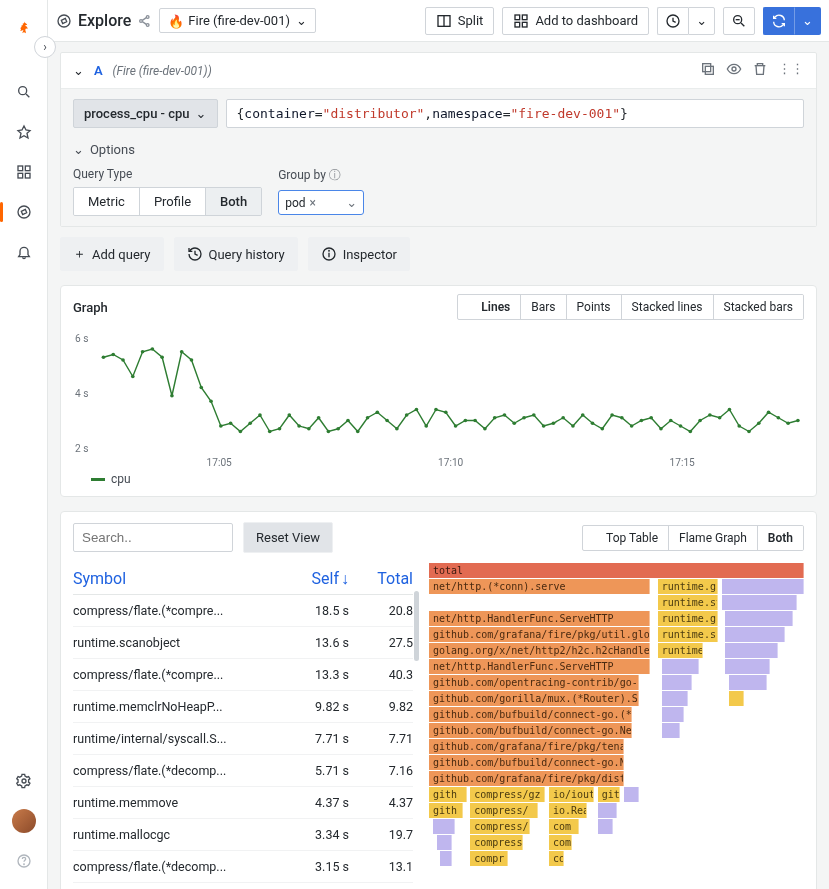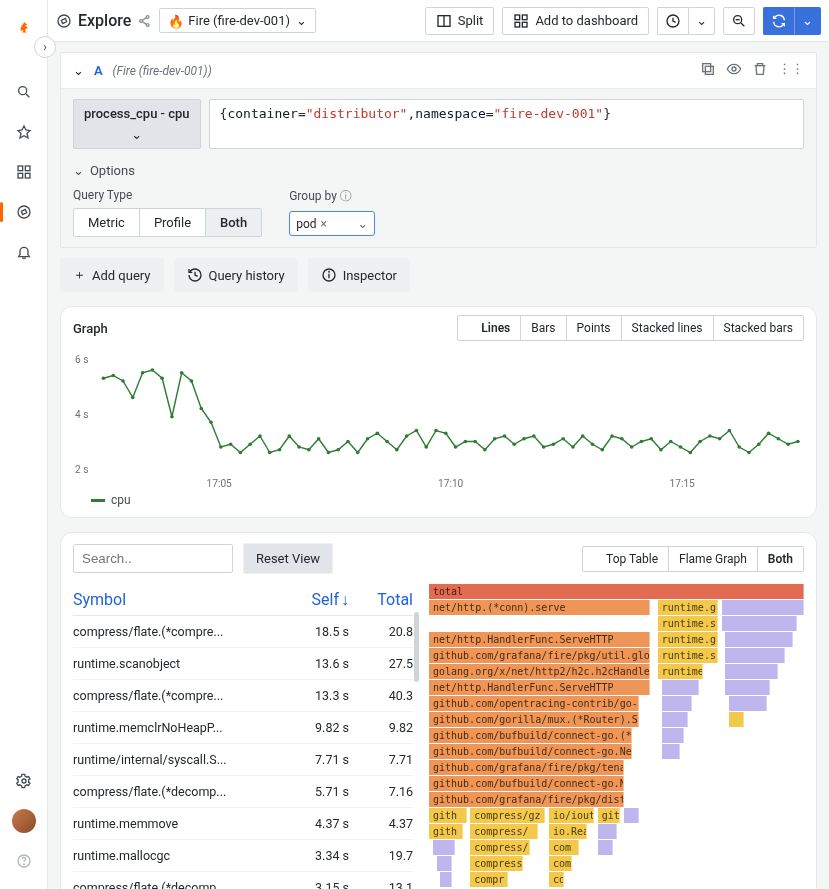--- a/index.html
+++ b/index.html
@@ -31,43 +31,43 @@
 
 .query-card { background:#fff; border:1px solid #e4e7e7; border-radius:2px; padding:0; margin-bottom:6px;}
 .query-head { display:flex; align-items:center; padding:8px 12px; gap:10px;}
 .query-letter { color:#1f62e0; font-weight:600; }
 .query-sub { color:#6c737b; font-style:italic; font-size:12px;}
 .query-head-actions { margin-left:auto; display:flex; gap:10px; color:#6c737b;}
 .query-head-actions span { cursor:pointer; }
 
 .query-body { background:#f4f5f5; padding:10px 12px; border-top:1px solid #e9ecec; }
 .query-row { display:flex; gap:8px; align-items:stretch; }
-.profile-sel { background:#e1e4e8; border:1px solid #cfd4d9; border-radius:2px; padding:6px 10px; display:flex; align-items:center; gap:6px; cursor:pointer; font-weight:500;flex-direction:column;}
+.profile-sel { background:#e1e4e8; border:1px solid #cfd4d9; border-radius:2px; padding:6px 10px; display:flex; align-items:center; gap:6px; cursor:pointer; font-weight:500;}
 .query-input { flex:1; background:#fff; border:1px solid #cfd4d9; border-radius:2px; padding:6px 10px; font-family: "SFMono-Regular", Consolas, monospace; font-size:13px;}
 .tok-br { color:#24292e;}
 .tok-key { color:#0f172a;}
 .tok-eq { color:#24292e;}
 .tok-str { color:#c0392b;}
 
 .options-head { display:flex; align-items:center; gap:6px; margin:14px 0 10px; cursor:pointer; color:#464c54; font-size:13px;}
-.opts-grid { display:flex; gap:27px; }
+.opts-grid { display:flex; gap:16px; }
 .opt-col label { display:block; font-size:12px; color:#464c54; margin-bottom:6px;}
 .seg { display:flex; border:1px solid #cfd4d9; border-radius:2px; overflow:hidden; width:fit-content;}
 .seg div { padding:6px 14px; cursor:pointer; background:#fff; border-right:1px solid #cfd4d9;}
 .seg div:last-child { border-right:0;}
 .seg .sel { background:#eceff1; font-weight:500;}
 .groupby { border:1.5px solid #4a86e8; border-radius:3px; padding:4px 6px; display:flex; align-items:center; gap:6px; min-width:86px; background:#fff;}
 .tag-chip { display:flex; align-items:center; gap:4px; font-size:12px;}
 .tag-chip .x { cursor:pointer; color:#6c737b;}
 .groupby .chev { margin-left:auto; color:#6c737b;}
 
 .row-btns { display:flex; gap:10px; margin-top:10px;}
 .gray-btn { display:flex; align-items:center; gap:6px; background:#eef0f2; border:1px solid #eef0f2; border-radius:2px; padding:7px 12px; cursor:pointer;}
 
-.panel { background:#fff; border:1px solid #e4e7e7; border-radius:12px; margin-top:14px; }
+.panel { background:#fff; border:1px solid #e4e7e7; border-radius:4px; margin-top:14px; }
 .panel-head { display:flex; align-items:center; padding:8px 12px;}
 .panel-title { font-weight:500;}
 .head-seg { margin-left:auto; display:flex; border:1px solid #d0d4d9; border-radius:2px; overflow:hidden;padding-left:13px;}
 .head-seg div { padding:5px 10px; font-size:12px; cursor:pointer; border-right:1px solid #d0d4d9; background:#fff;}
 .head-seg div:last-child{border-right:0;}
 .head-seg .sel { font-weight:600; }
 
 .chart-wrap { padding:4px 12px 10px 12px;}
 svg.line-chart { width:100%; height:140px; display:block;}
 .legend { display:flex; align-items:center; gap:6px; font-size:12px; color:#464c54; padding-left:18px;}

